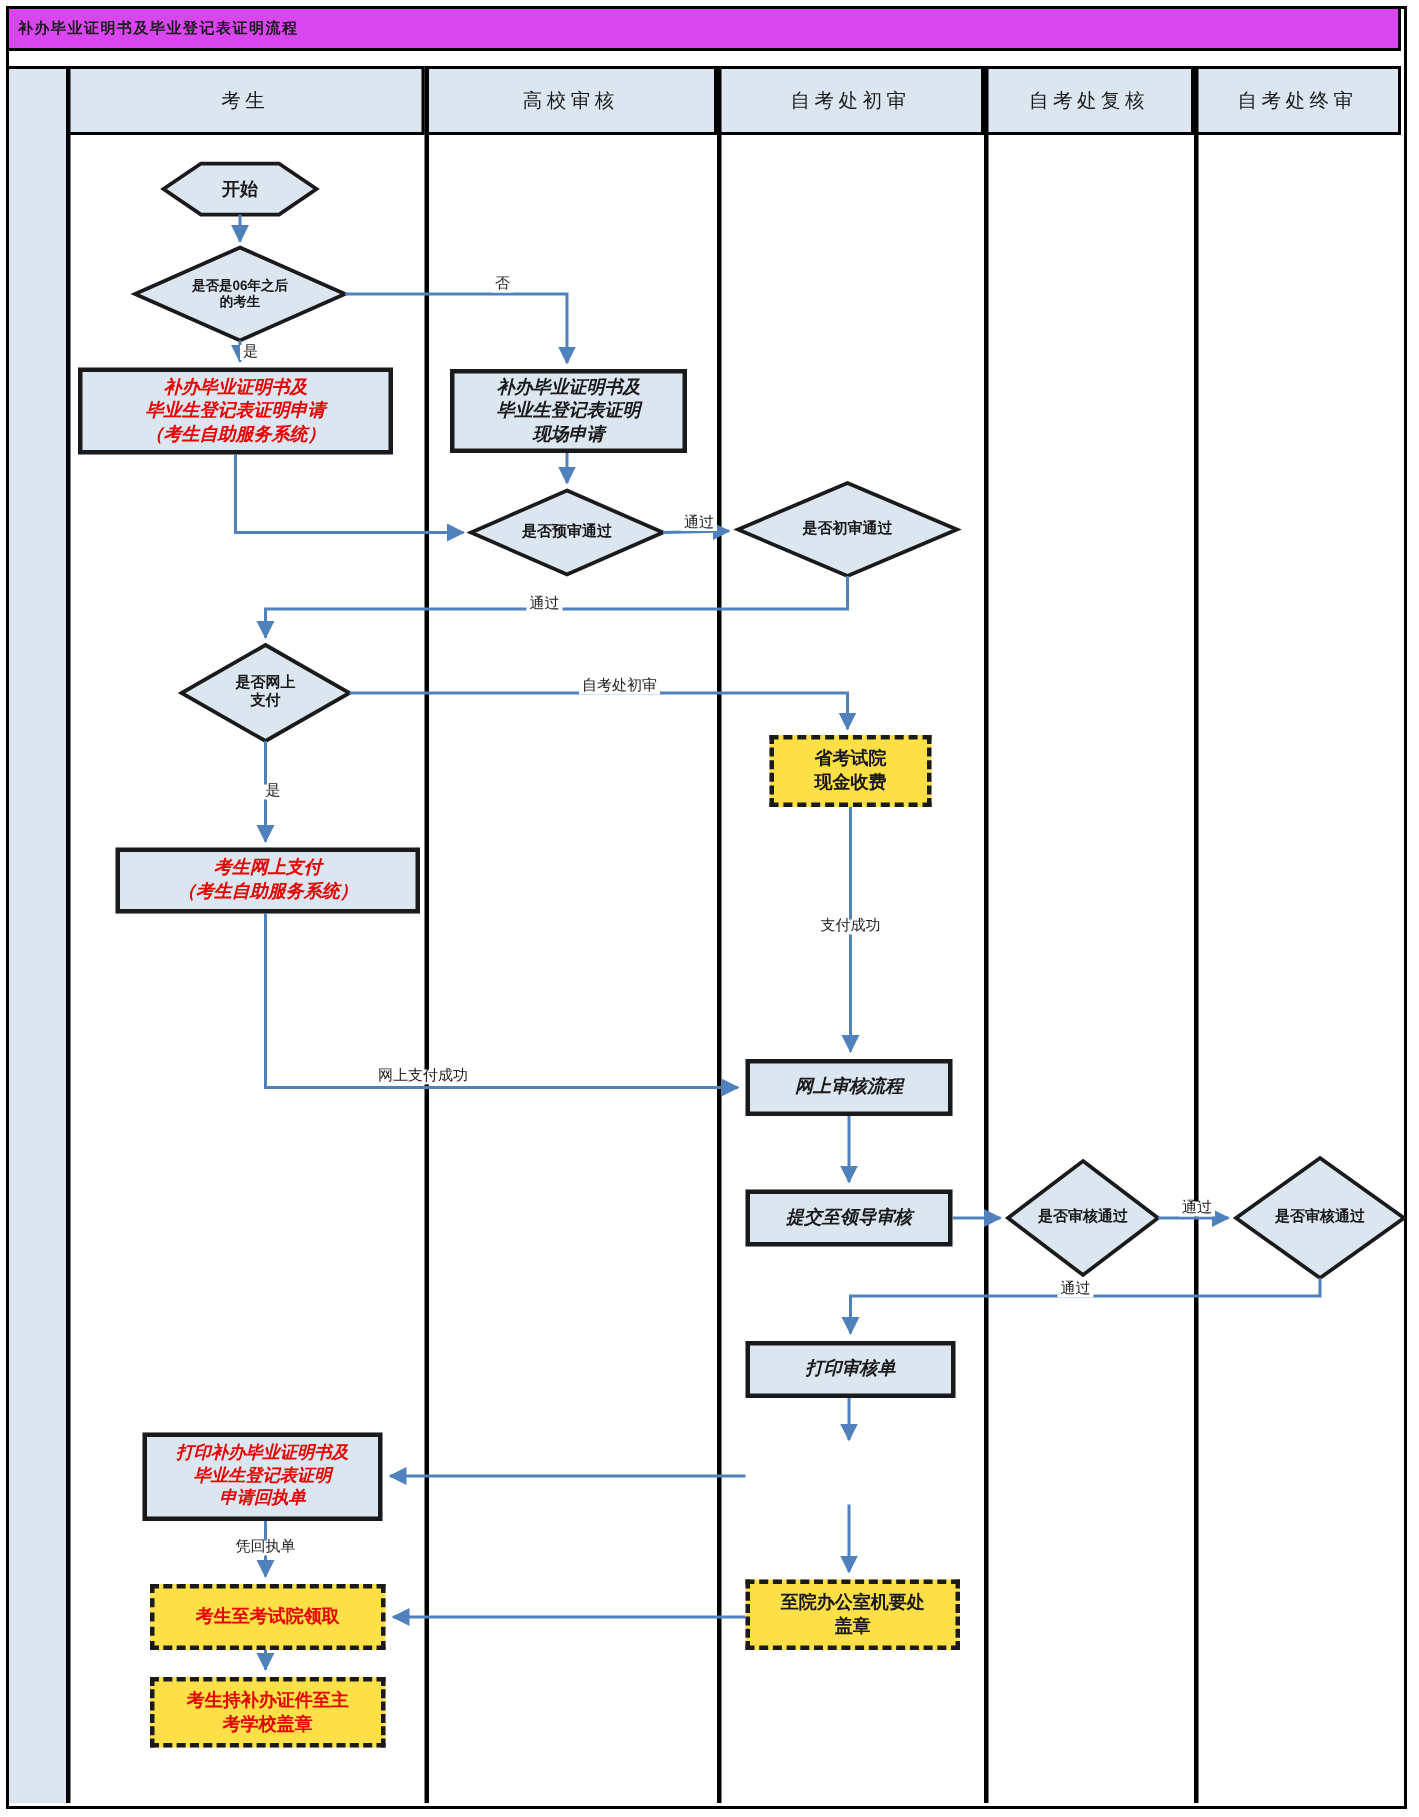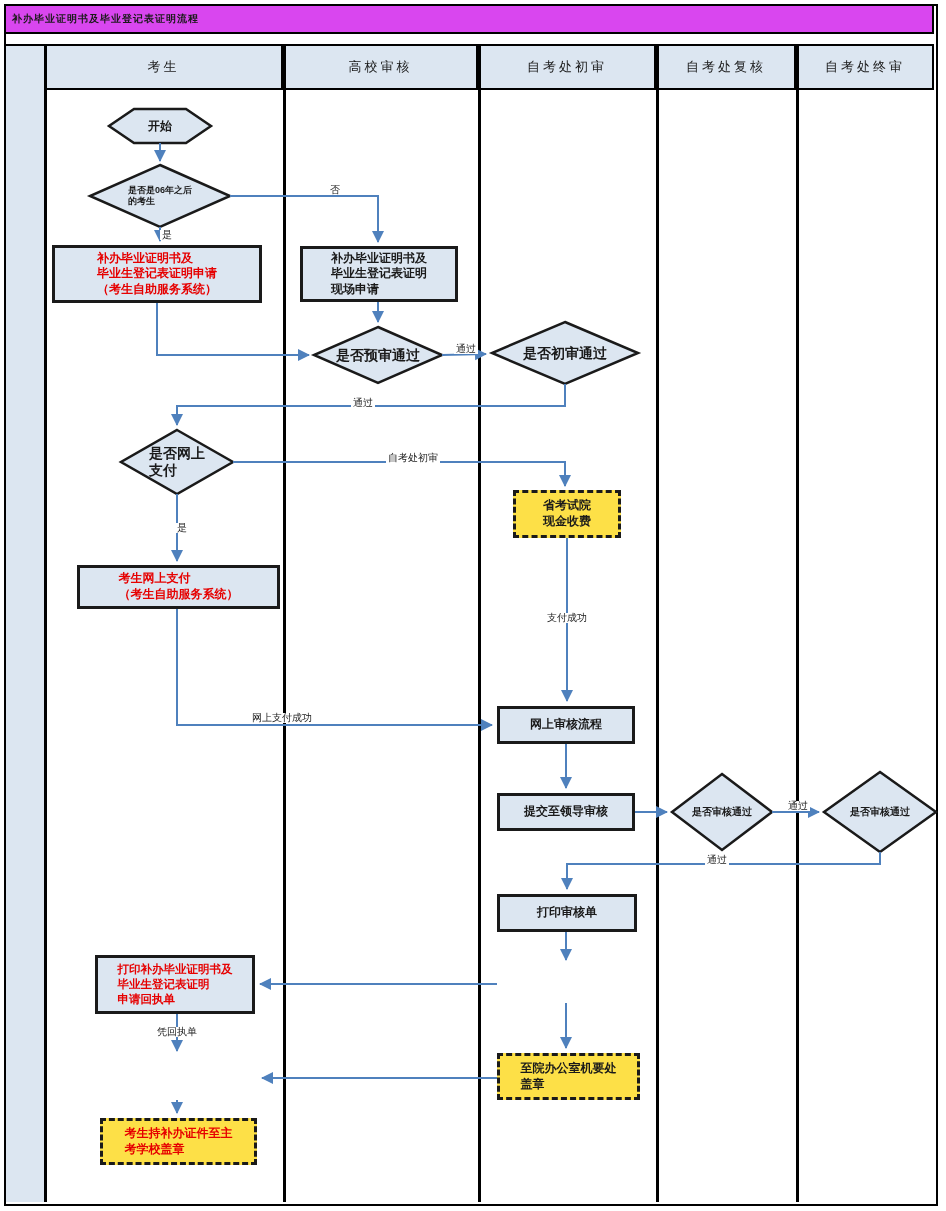--- a/index.html
+++ b/index.html
@@ -9,26 +9,26 @@
   
   #frame{left:4px;top:4px;width:930px;height:1198px;border:2px solid #000;}
   #title-bar{left:4px;top:4px;width:930px;height:30px;background:#d946ef;border:2px solid #000;
              display:flex;align-items:center;padding-left:6px;box-sizing:border-box;
              font-weight:bold;font-size:10px;letter-spacing:1px;}
   #left-strip{left:6px;top:44px;width:38px;height:1158px;background:#dce6f1;border-top:2px solid #000;box-sizing:border-box;}
   .vline{top:44px;width:3px;height:1158px;background:#000;}
   .hdr{top:44px;height:46px;background:#dce6f1;border:2px solid #000;box-sizing:border-box;
        display:flex;align-items:center;justify-content:center;font-size:13px;letter-spacing:3px;}
   
-  .node{display:flex;align-items:center;justify-content:center;
+  .node{display:flex;align-items:center;justify-content:center;text-align:center;
         white-space:pre-line;box-sizing:border-box;font-size:12px;font-weight:600;line-height:1.3;}
-  .box{background:#dce6f1;border:3px solid #1a1a1a;}
+  .box{background:#dce6f1;border:3px solid #1a1a1a;font-style:italic;}
   .dashed{background:#fde047;border:3px dashed #1a1a1a;}
   .red{color:#e60000;font-weight:bold;}
-  .dtext{background:transparent;border:none;font-size:14px;font-weight:600;line-height:1.2;}
+  .dtext{background:transparent;border:none;font-size:10px;font-weight:600;line-height:1.2;}
   .small{font-size:9px;}
   
   .elabel{position:absolute;transform:translate(-50%,-50%);background:#fff;padding:0 2px;
           font-size:10px;color:#222;white-space:nowrap;line-height:1;}
   svg{position:absolute;left:0;top:0;pointer-events:none;}
 </style>
 </head>
 <body>
 
 <div id="stage">
@@ -115,20 +115,21 @@
   <div class="abs node dtext" style="left:672px;top:774px;width:100px;height:76px;font-size:10px;">是否审核通过</div>
   <div class="abs node dtext" style="left:824px;top:772px;width:112px;height:80px;font-size:10px;">是否审核通过</div>
 
   <div class="abs node box" style="left:497px;top:894px;width:140px;height:38px;">打印审核单</div>
   <div class="abs node dashed" style="left:497px;top:1053px;width:143px;height:47px;">至院办公室机要处
 盖章</div>
 
   <div class="abs node box red" style="left:95px;top:955px;width:160px;height:59px;font-size:11.5px;">打印补办毕业证明书及
 毕业生登记表证明
 申请回执单</div>
+  <div class="abs node dashed red" style="left:100px;top:1056px;width:157px;height:44px;">考生至考试院领取</div>
   <div class="abs node dashed red" style="left:100px;top:1118px;width:157px;height:47px;">考生持补办证件至主
 考学校盖章</div>
 
   <span class="elabel" style="left:335px;top:190px;">否</span>
   <span class="elabel" style="left:167px;top:235px;">是</span>
   <span class="elabel" style="left:466px;top:349px;">通过</span>
   <span class="elabel" style="left:363px;top:403px;">通过</span>
   <span class="elabel" style="left:413px;top:458px;">自考处初审</span>
   <span class="elabel" style="left:182px;top:528px;">是</span>
   <span class="elabel" style="left:567px;top:618px;">支付成功</span>

